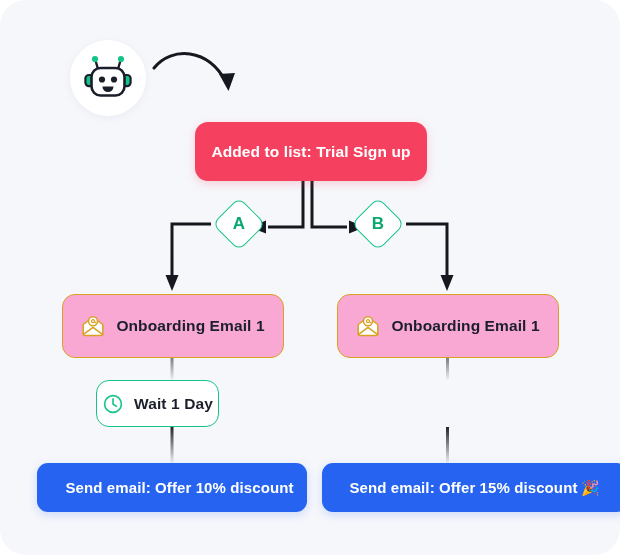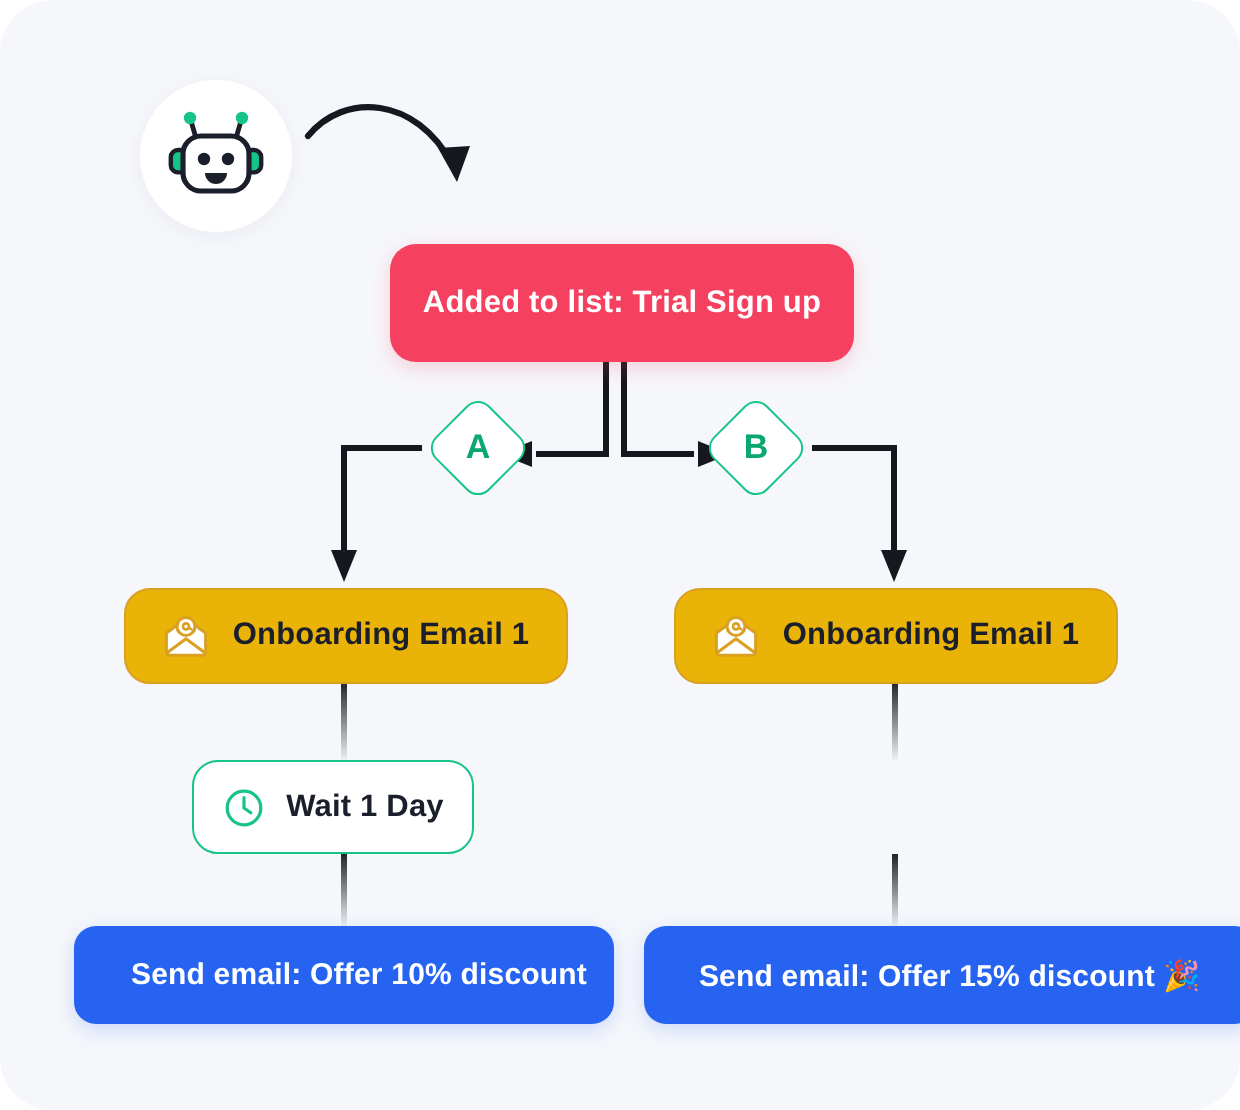--- a/index.html
+++ b/index.html
@@ -72,42 +72,42 @@
     box-shadow: 0 3px 10px rgba(245,65,95,0.22);
   }
   #node-trigger .node-label {
     color: #ffffff;
     font-size: 15.5px;
   }
 
   
   .node-email {
     top: 294px;
-    height: 48px;
-    background: #eab308;
+    height: 64px;
+    background: #f9a8d4;
     border: 1.6px solid #d9a021;
     border-radius: 13px;
   }
   #node-email-a { left: 62px;  width: 222px; }
   #node-email-b { left: 337px; width: 222px; }
   .node-email .node-label {
     color: #1b1f2b;
     font-size: 15.5px;
     margin-left: 11px;
   }
 
   
   .node-wait {
     top: 380px;
     height: 47px;
     background: #ffffff;
     border: 1.6px solid #16c489;
     border-radius: 13px;
   }
-  #node-wait-a { left: 96px;  width: 141px; }
+  #node-wait-a { left: 96px;  width: 123px; }
   #node-wait-b { left: 372px; width: 152px; }
   .node-wait .node-label {
     color: #1b1f2b;
     font-size: 15.5px;
     margin-left: 10px;
   }
 
   
   .node-send {
     top: 463px;

